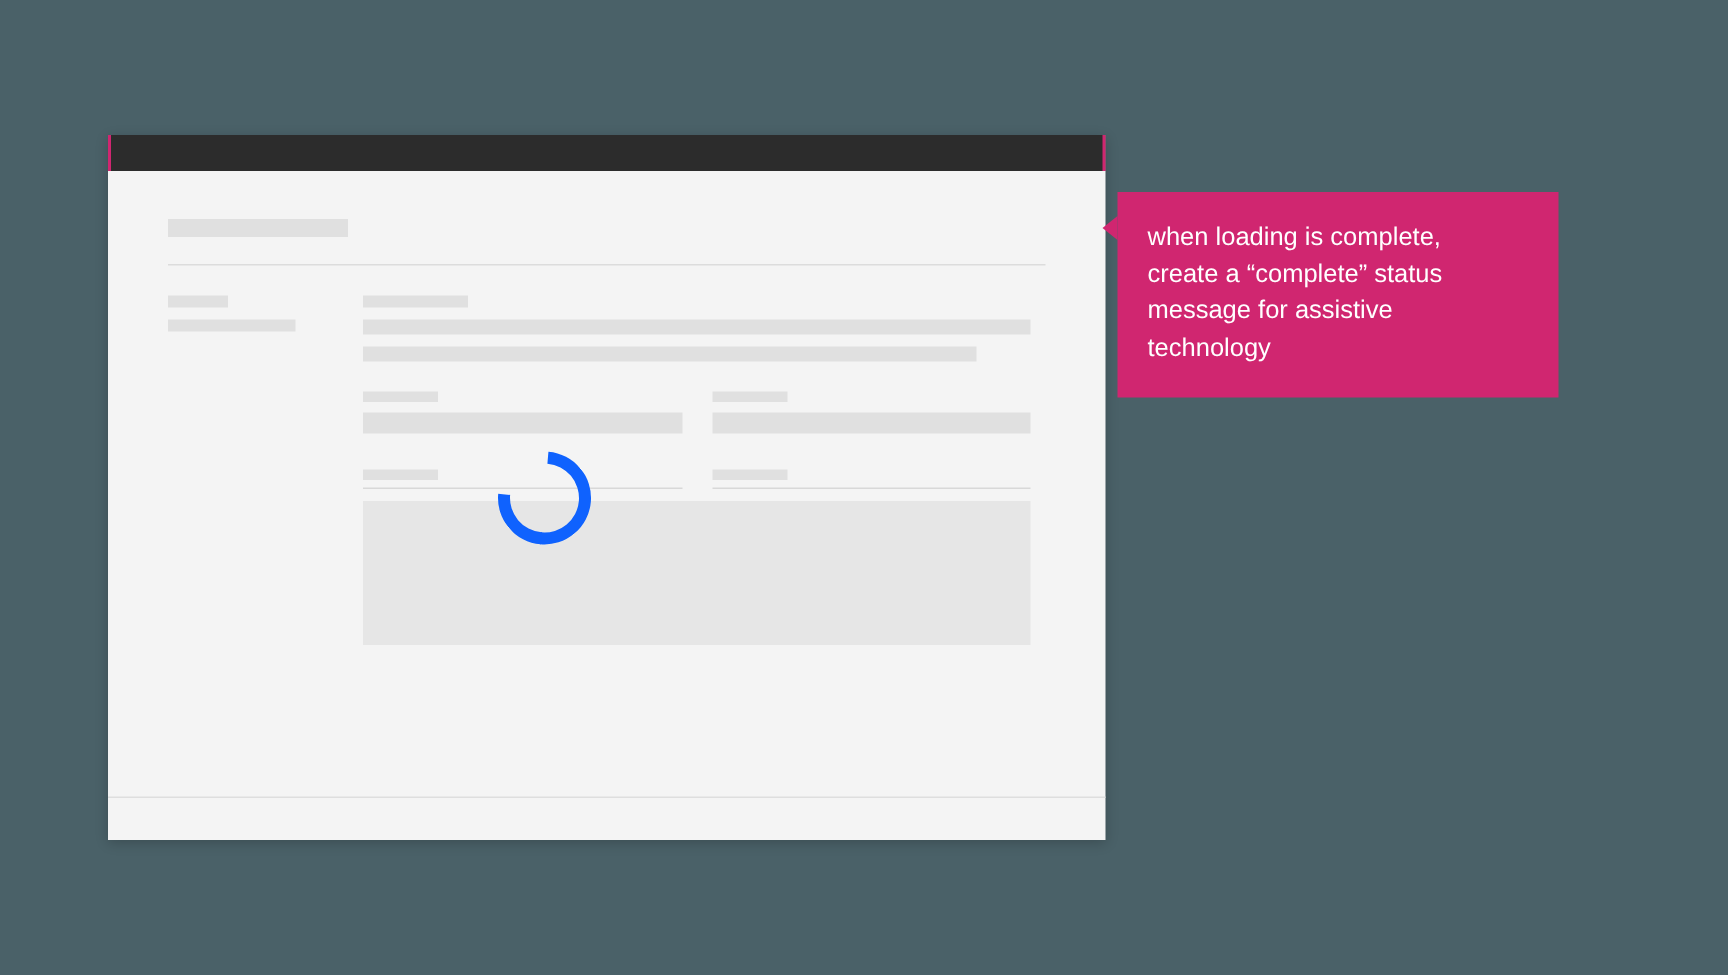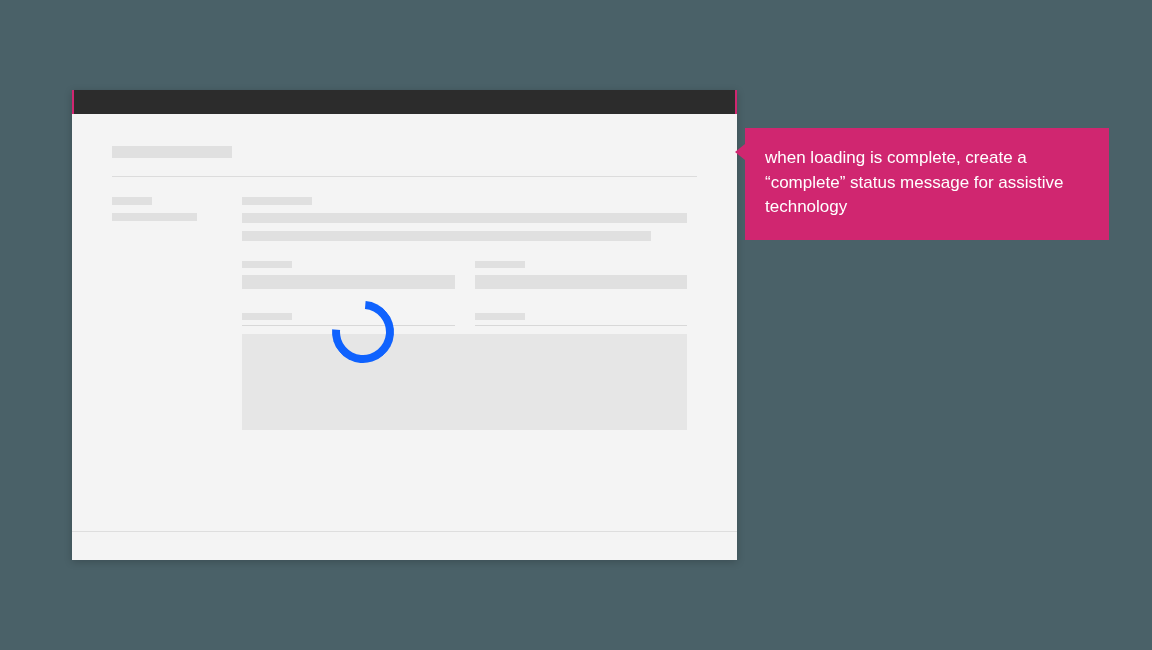--- a/index.html
+++ b/index.html
@@ -139,21 +139,21 @@
       bottom: 28px;
       left: 0;
       right: 0;
       height: 1px;
       background: #dedede;
     }
     .callout {
       position: absolute;
       left: 745px;
       top: 128px;
-      width: 364px;
+      width: 294px;
       background: #d02670;
       color: #ffffff;
       padding: 18px 32px 20px 20px;
       font-size: 17px;
       line-height: 1.45;
       font-weight: 400;
     }
     .callout::before {
       content: "";
       position: absolute;

